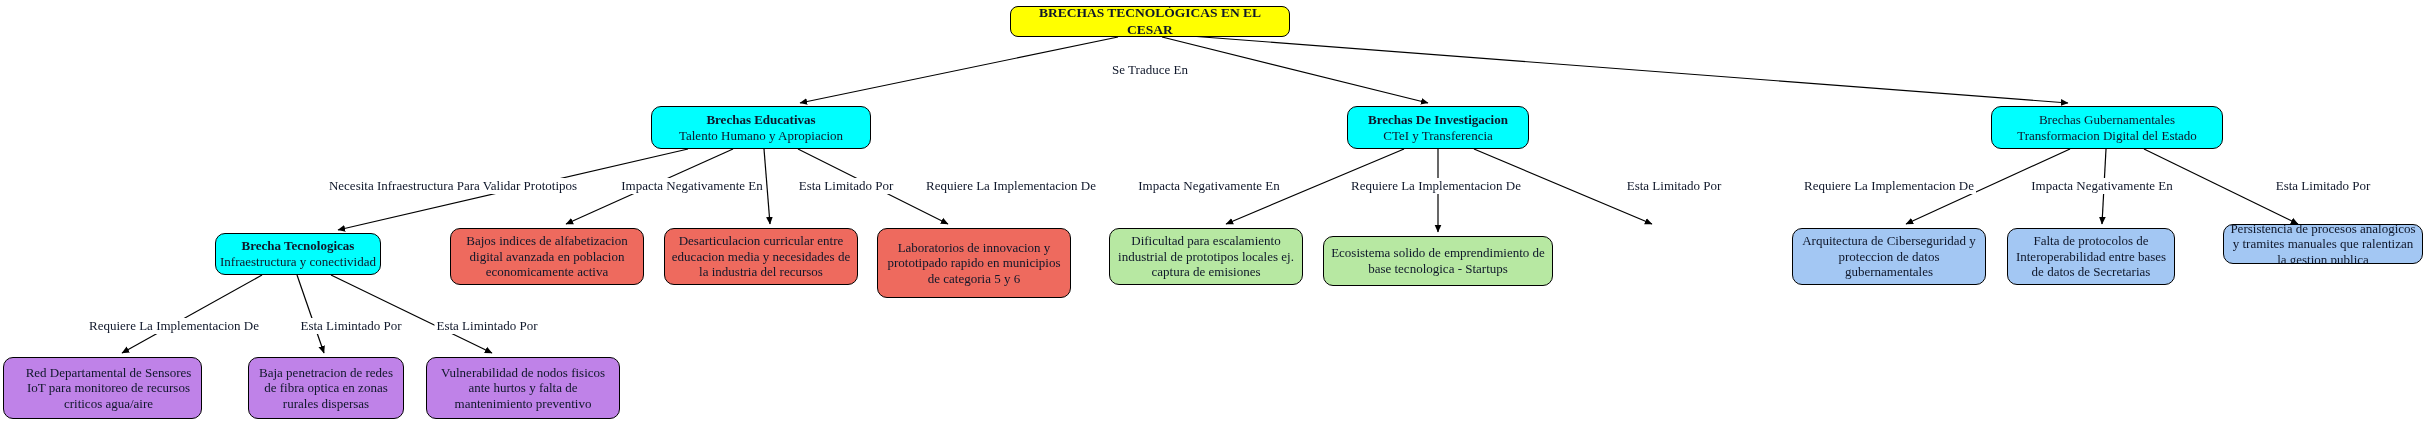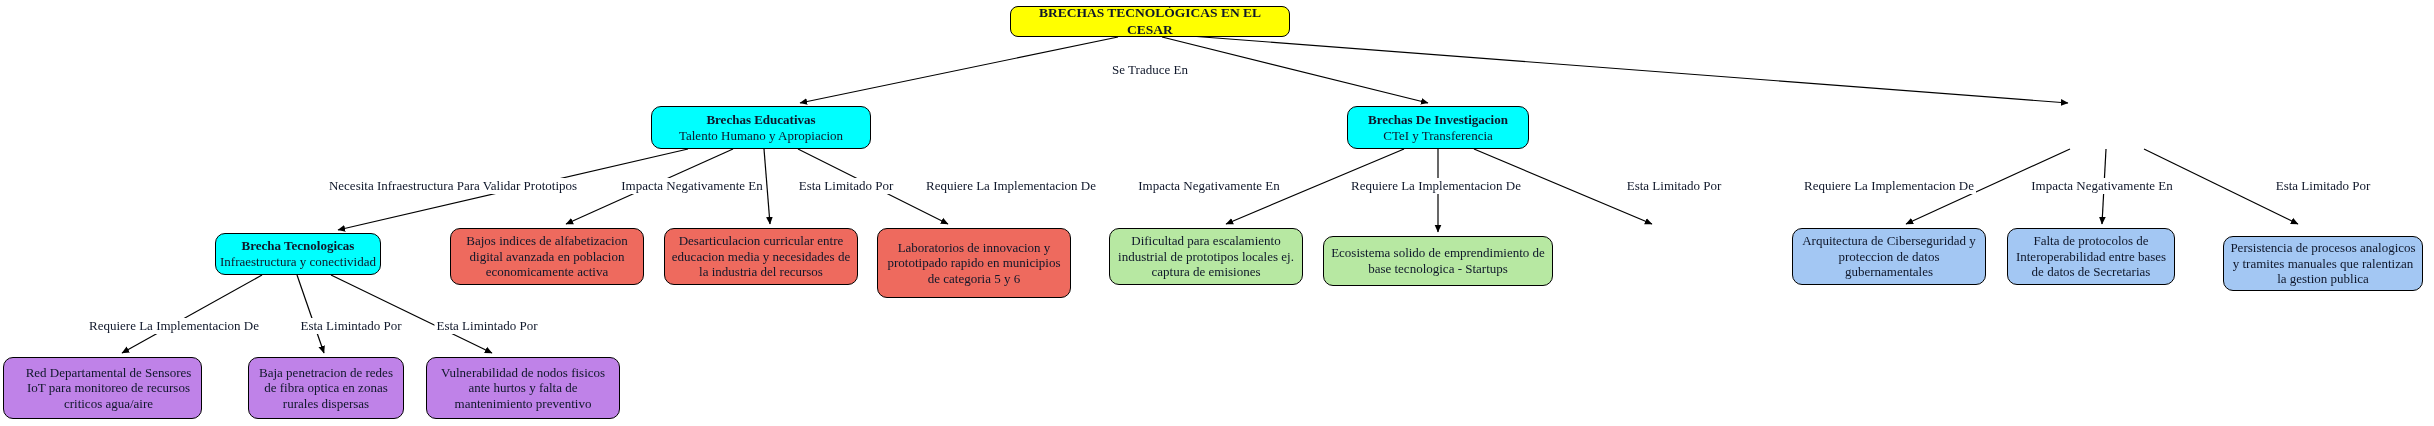--- a/index.html
+++ b/index.html
@@ -64,20 +64,24 @@
   <div class="node" style="left: 651px; top: 106px; width: 220px; height: 43px; background-color: rgb(0, 255, 255);">
     <div class="nt">Brechas Educativas</div>
     <div class="ns">Talento Humano y Apropiacion</div>
   </div>
 
   <div class="node" style="left: 1347px; top: 106px; width: 182px; height: 43px; background-color: rgb(0, 255, 255);">
     <div class="nt">Brechas De Investigacion</div>
     <div class="ns">CTeI y Transferencia</div>
   </div>
 
+  <div class="node" style="left: 1991px; top: 106px; width: 232px; height: 43px; background-color: rgb(0, 255, 255);">
+    <div class="nt plain">Brechas Gubernamentales</div>
+    <div class="ns">Transformacion Digital del Estado</div>
+  </div>
 
   <div class="node" style="left: 215px; top: 233px; width: 166px; height: 42px; background-color: rgb(0, 255, 255);">
     <div class="nt">Brecha Tecnologicas</div>
     <div class="ns">Infraestructura y conectividad</div>
   </div>
 
   <div class="node" style="left: 450px; top: 228px; width: 194px; height: 57px; background-color: rgb(238, 106, 94);">
     <span>Bajos indices de alfabetizacion digital avanzada en poblacion economicamente activa</span>
   </div>
 
@@ -99,21 +103,21 @@
 
 
   <div class="node" style="left: 1792px; top: 228px; width: 194px; height: 57px; background-color: rgb(163, 199, 243);">
     <span>Arquitectura de Ciberseguridad y proteccion de datos gubernamentales</span>
   </div>
 
   <div class="node" style="left: 2007px; top: 228px; width: 168px; height: 57px; background-color: rgb(163, 199, 243);">
     <span>Falta de protocolos de Interoperabilidad entre bases de datos de Secretarias</span>
   </div>
 
-  <div class="node" style="left: 2223px; top: 236px; width: 200px; height: 55px; background-color: rgb(163, 199, 243);">
+  <div class="node" style="left: 2223px; top: 224px; width: 200px; height: 40px; background-color: rgb(163, 199, 243);">
     <span>Persistencia de procesos analogicos y tramites manuales que ralentizan la gestion publica</span>
   </div>
 
   <div class="node" style="left: 3px; top: 357px; width: 199px; height: 62px; background-color: rgb(191, 130, 232); padding-left: 16px;">
     <span>Red Departamental de Sensores IoT para monitoreo de recursos criticos agua/aire</span>
   </div>
 
   <div class="node" style="left: 248px; top: 357px; width: 156px; height: 62px; background-color: rgb(191, 130, 232);">
     <span>Baja penetracion de redes de fibra optica en zonas rurales dispersas</span>
   </div>

